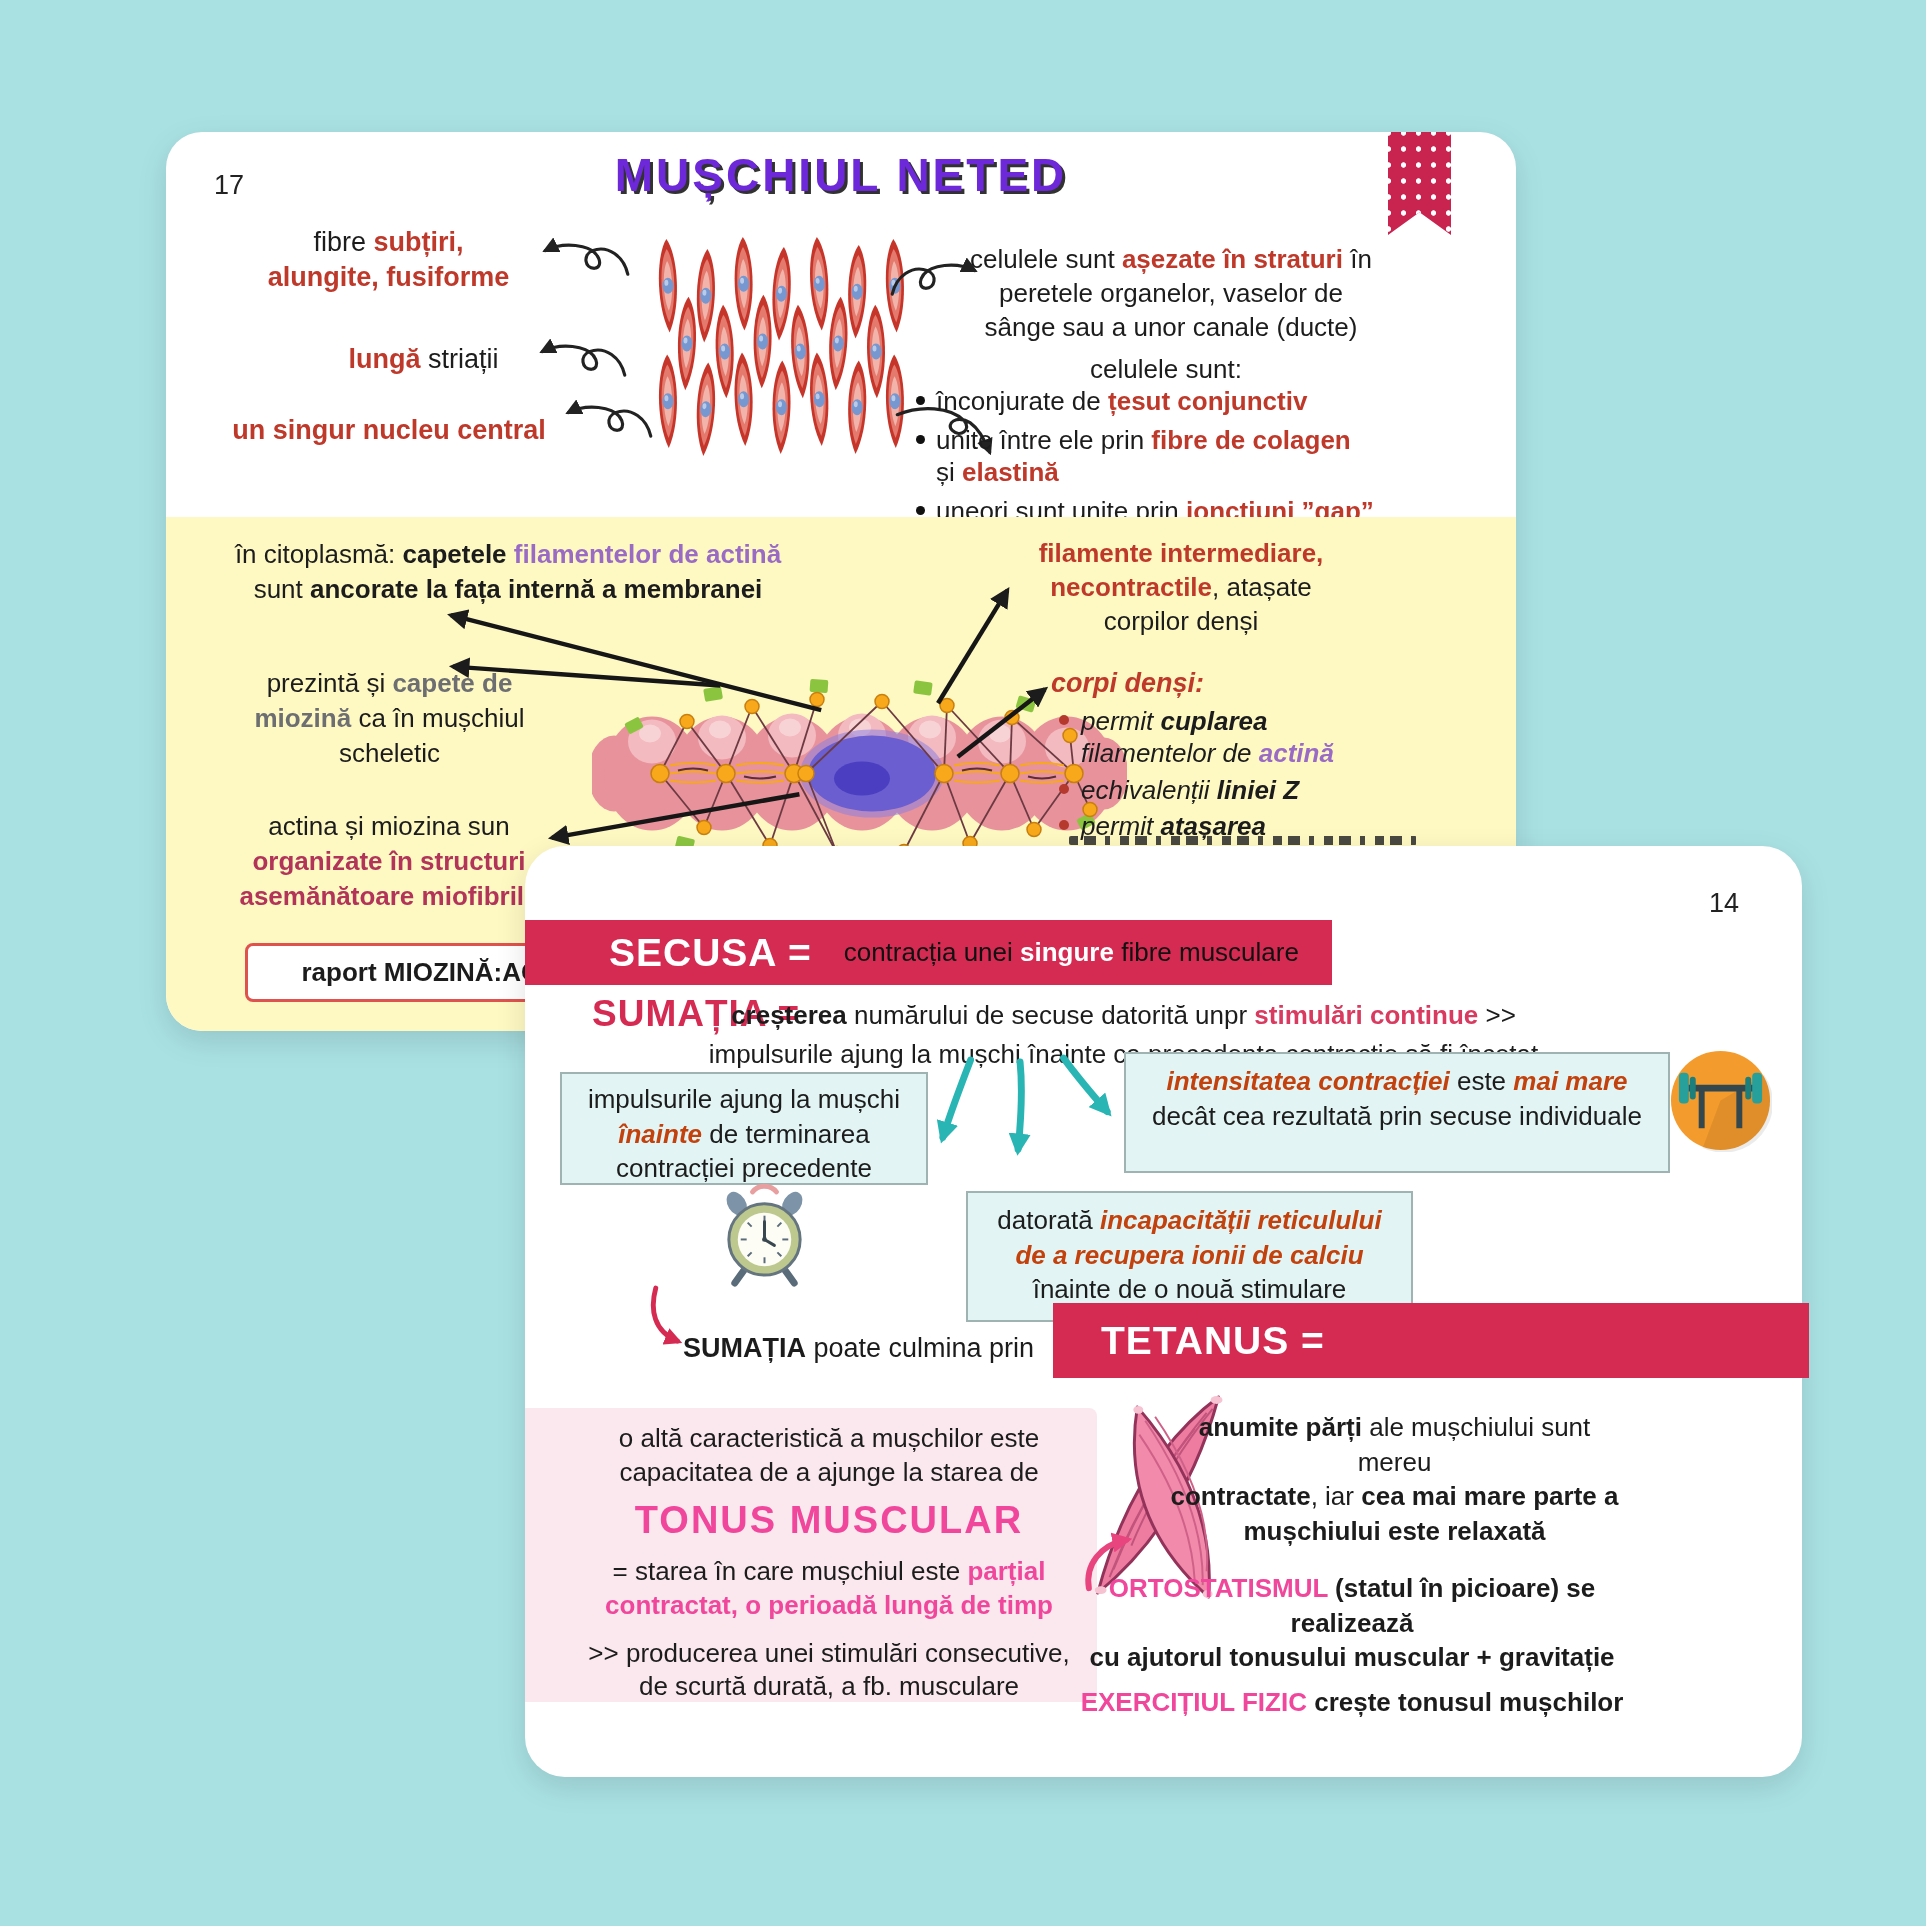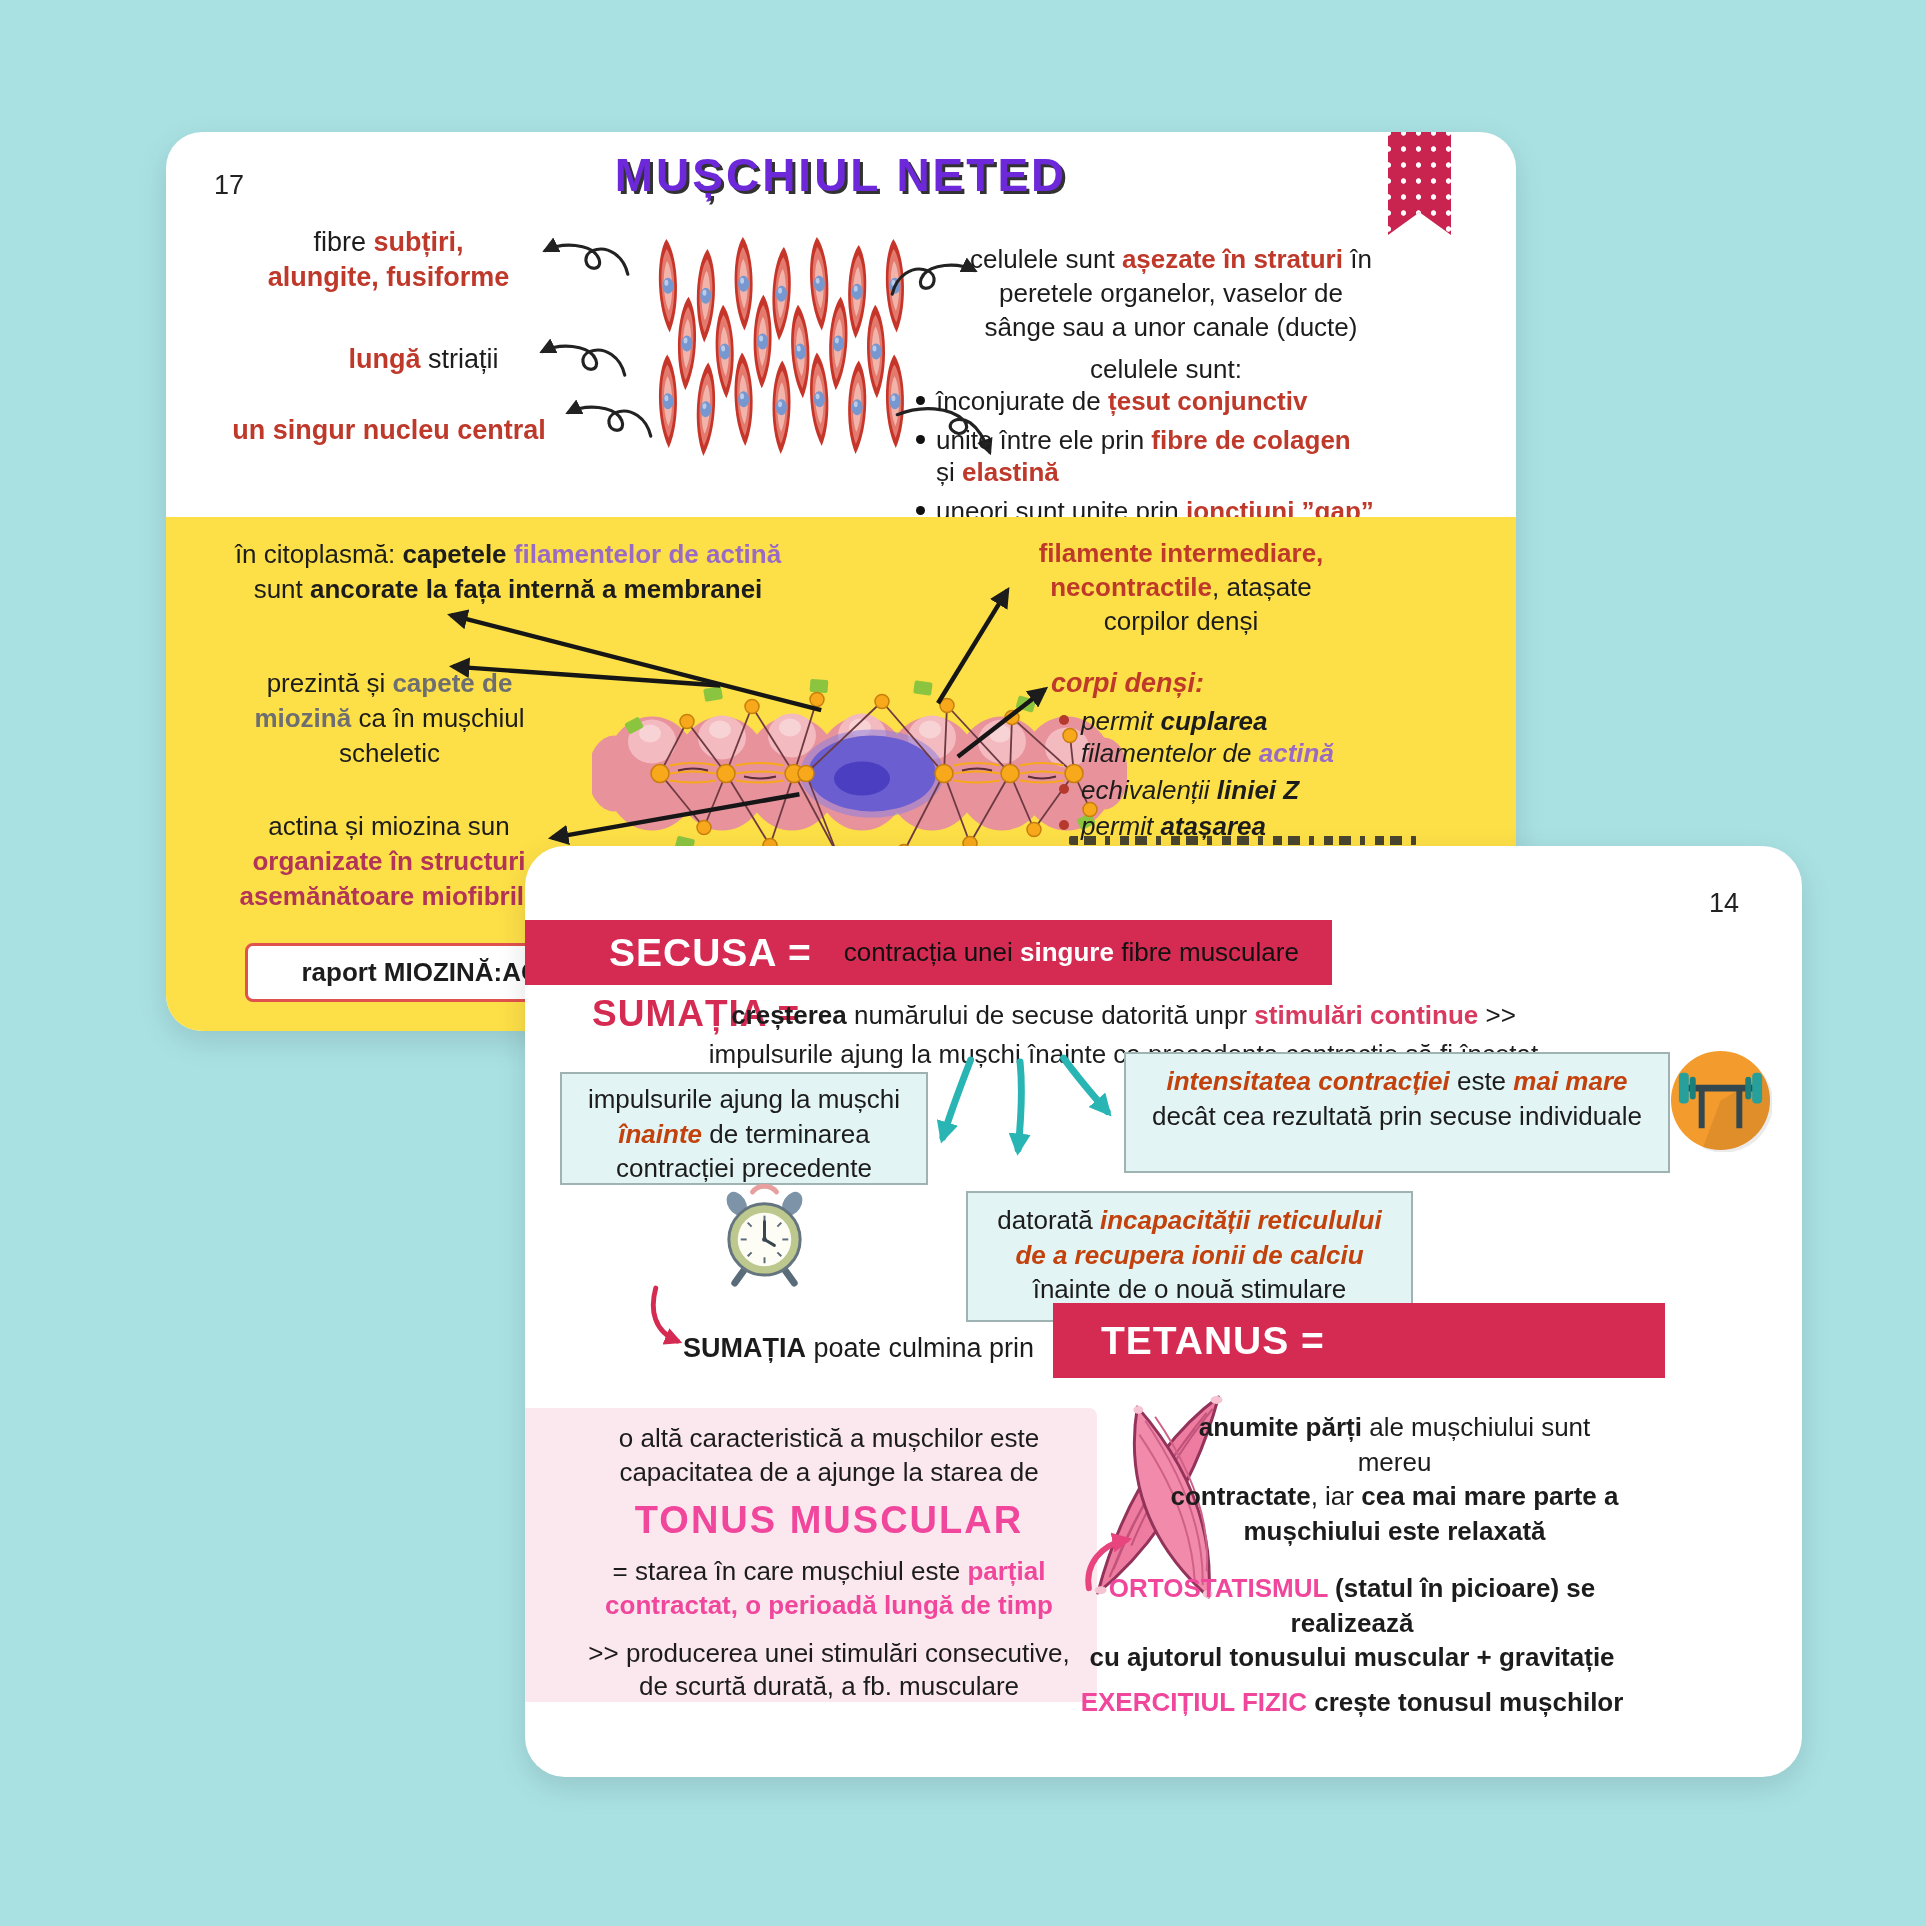--- a/index.html
+++ b/index.html
@@ -32,39 +32,39 @@
             clip-path:polygon(0 0,100% 0,100% 100%,50% 78%,0 100%);}
   .note{font-size:27px;line-height:1.28;}
   #note-fibre{left:69px;top:93px;width:307px;}
   #note-fara{left:104px;top:210px;width:307px;}
   #note-nucleu{left:30px;top:281px;width:386px;}
   #cells-layers{left:780px;top:111px;width:450px;font-size:26px;line-height:1.3;}
   #cells-are{left:782px;top:222px;width:436px;font-size:26px;}
   #p17-bullets{left:750px;top:253px;width:495px;font-size:26px;line-height:1.25;}
   #p17-bullets .li{display:flex;gap:11px;margin-bottom:6px;}
   .dotb{flex:0 0 9px;width:9px;height:9px;border-radius:50%;background:#111;margin-top:11px;}
-  #band17{position:absolute;left:0;top:385px;width:100%;height:514px;background:#fde047;
+  #band17{position:absolute;left:0;top:385px;width:100%;height:514px;background:#fef9c3;
           border-radius:0 0 36px 36px;}
   #cyto{left:20px;top:20px;width:644px;font-size:26px;line-height:1.35;}
   #miozina{left:50px;top:149px;width:347px;font-size:26px;line-height:1.35;}
   #structuri{left:45px;top:292px;width:356px;font-size:26px;line-height:1.35;}
   #raport{left:79px;top:426px;width:406px;height:53px;background:#fff;border:3px solid #e0524d;
           border-radius:8px;display:flex;align-items:center;justify-content:center;
           font-size:26px;font-weight:700;}
   #filamente{left:837px;top:20px;width:356px;font-size:26px;line-height:1.3;}
   #corpi{left:859px;top:150px;width:386px;font-size:26px;line-height:1.25;font-style:italic;}
   #corpi-title{margin-left:26px;font-size:27px;font-weight:700;color:#bf392b;}
   #corpi .li{display:flex;gap:12px;margin:4px 0 4px 34px;}
   .dotr{flex:0 0 10px;width:10px;height:10px;border-radius:50%;background:#b5392c;margin-top:10px;}
   #cutline17{left:903px;top:319px;width:348px;height:9px;opacity:.85;border-radius:2px;
      background:repeating-linear-gradient(90deg,#2a2a2a 0 9px,transparent 9px 15px,#2a2a2a 15px 27px,transparent 27px 36px,#2a2a2a 36px 41px,transparent 41px 51px);}
   
   .band{position:absolute;background:#d52b52;display:flex;align-items:center;color:#111;}
   #secusa-band{left:0;top:74px;width:807px;height:65px;padding-left:84px;gap:32px;box-sizing:border-box;}
-  #tetanus-band{left:528px;top:457px;width:612px;height:75px;padding-left:48px;gap:24px;box-sizing:border-box;}
+  #tetanus-band{left:528px;top:457px;width:756px;height:75px;padding-left:48px;gap:24px;box-sizing:border-box;}
   .bandlabel{color:#fff;font-weight:800;font-size:39px;letter-spacing:1px;white-space:nowrap;}
   .banddef{font-size:26px;}
   #sumatia-label{left:67px;top:147px;font-size:37px;font-weight:800;letter-spacing:1px;color:#d52b52;}
   #sumatia-def{left:74px;top:150px;width:1049px;font-size:26px;line-height:1.5;}
   .cyanbox{position:absolute;background:#e2f4f3;border:2px solid #9fb3b3;box-sizing:border-box;
            font-size:26px;line-height:1.33;text-align:center;}
   #box-impulsuri{left:35px;top:226px;width:368px;height:113px;padding-top:8px;}
   #box-intensitate{left:599px;top:206px;width:546px;height:121px;padding-top:10px;}
   #box-datorata{left:441px;top:345px;width:447px;height:131px;padding-top:10px;}
   #culmina{left:158px;top:487px;width:386px;font-size:27px;}

